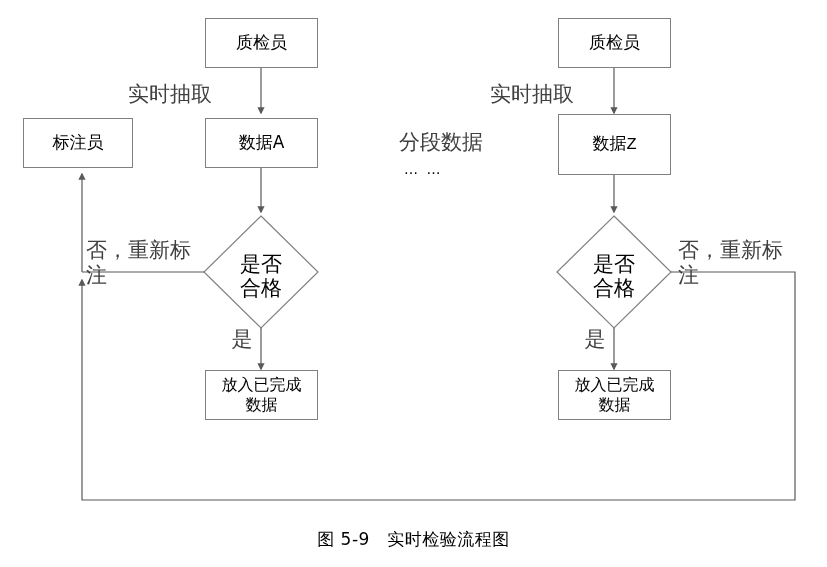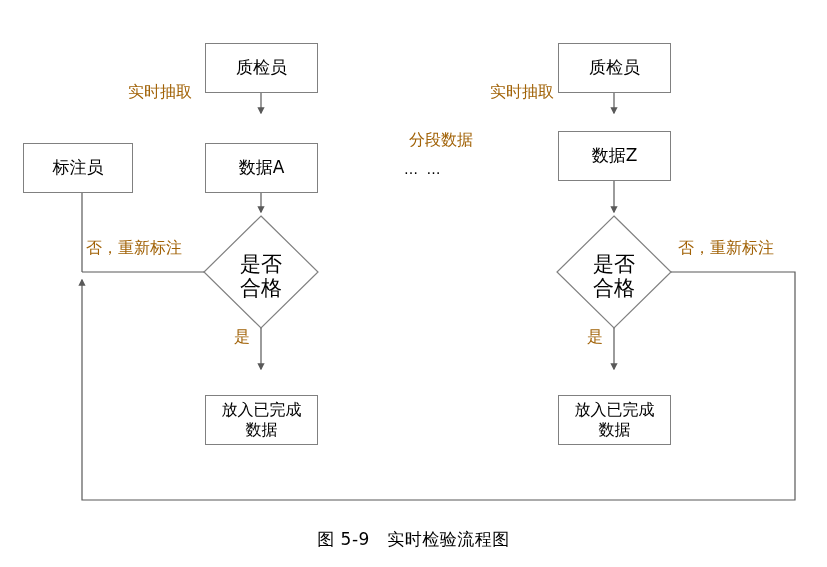--- a/index.html
+++ b/index.html
@@ -31,27 +31,26 @@
     border: 1px solid #808080;
     background: #ffffff;
     display: flex;
     align-items: center;
     justify-content: center;
     text-align: center;
     font-size: 17px;
     line-height: 1.25;
     color: #000000;
     white-space: pre-line;
-    margin-top: 25px;
   }
   .edge-label {
     position: absolute;
-    font-size: 16px;
+    font-size: 21px;
     line-height: 1.2;
-    color: #a16207;
+    color: #404040;
     background: transparent;
     white-space: pre-line;
     text-align: center;
   }
   .diamond-label {
     position: absolute;
     font-size: 21px;
     line-height: 1.15;
     text-align: center;
     white-space: pre-line;
@@ -144,21 +143,21 @@
   <div class="edge-label" style="left:86px; top:238px; width:120px; text-align:left;">否，重新标注</div>
 
   <div class="edge-label" style="left:228px; top:327px; width:28px; text-align:center;">是</div>
 
   <div class="edge-label" style="left:386px; top:130px; width:110px; text-align:center;">分段数据</div>
 
   <div class="dots-label" style="left:404px; top:161px;">… …</div>
 
   <div class="node-box" style="left:558px; top:18px; width:113px; height:50px;">质检员</div>
 
-  <div class="node-box" style="left:558px; top:106px; width:113px; height:50px;">数据Z</div>
+  <div class="node-box" style="left:558px; top:114px; width:113px; height:61px;font-family:Liberation Mono, monospace;">数据Z</div>
 
   <div class="node-box" style="left:558px; top:370px; width:113px; height:50px; font-size:16px;">放入已完成
 数据</div>
 
   <div class="diamond-label" style="left:564px; top:252px; width:100px;">是否
 合格</div>
 
   <div class="edge-label" style="left:490px; top:82px; width:100px; text-align:left;">实时抽取</div>
 
   <div class="edge-label" style="left:678px; top:238px; width:125px; text-align:left;">否，重新标注</div>

